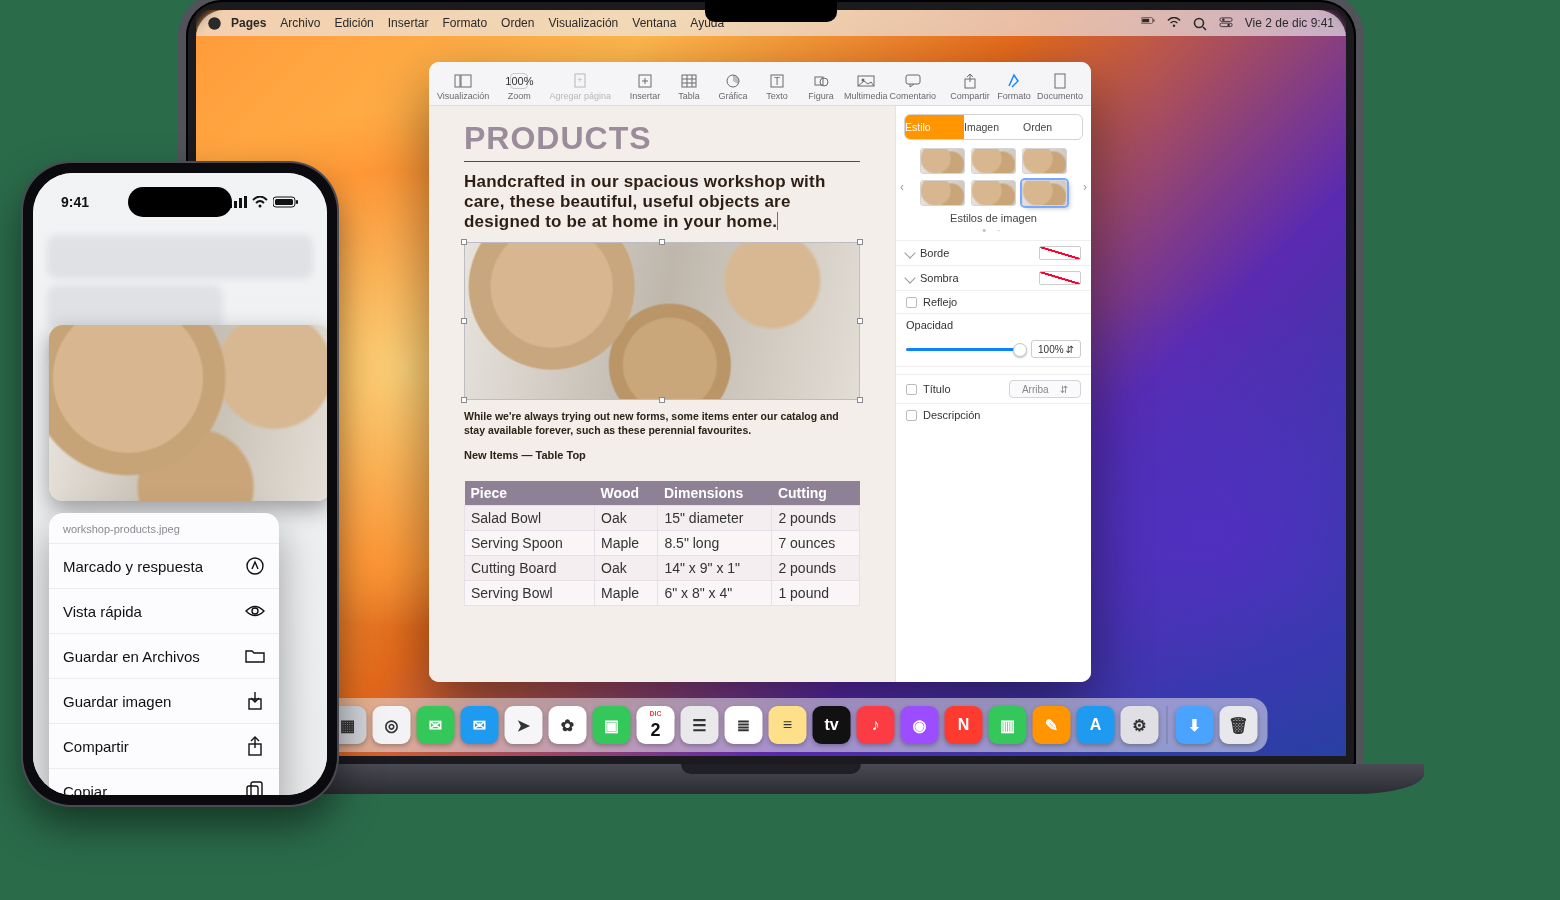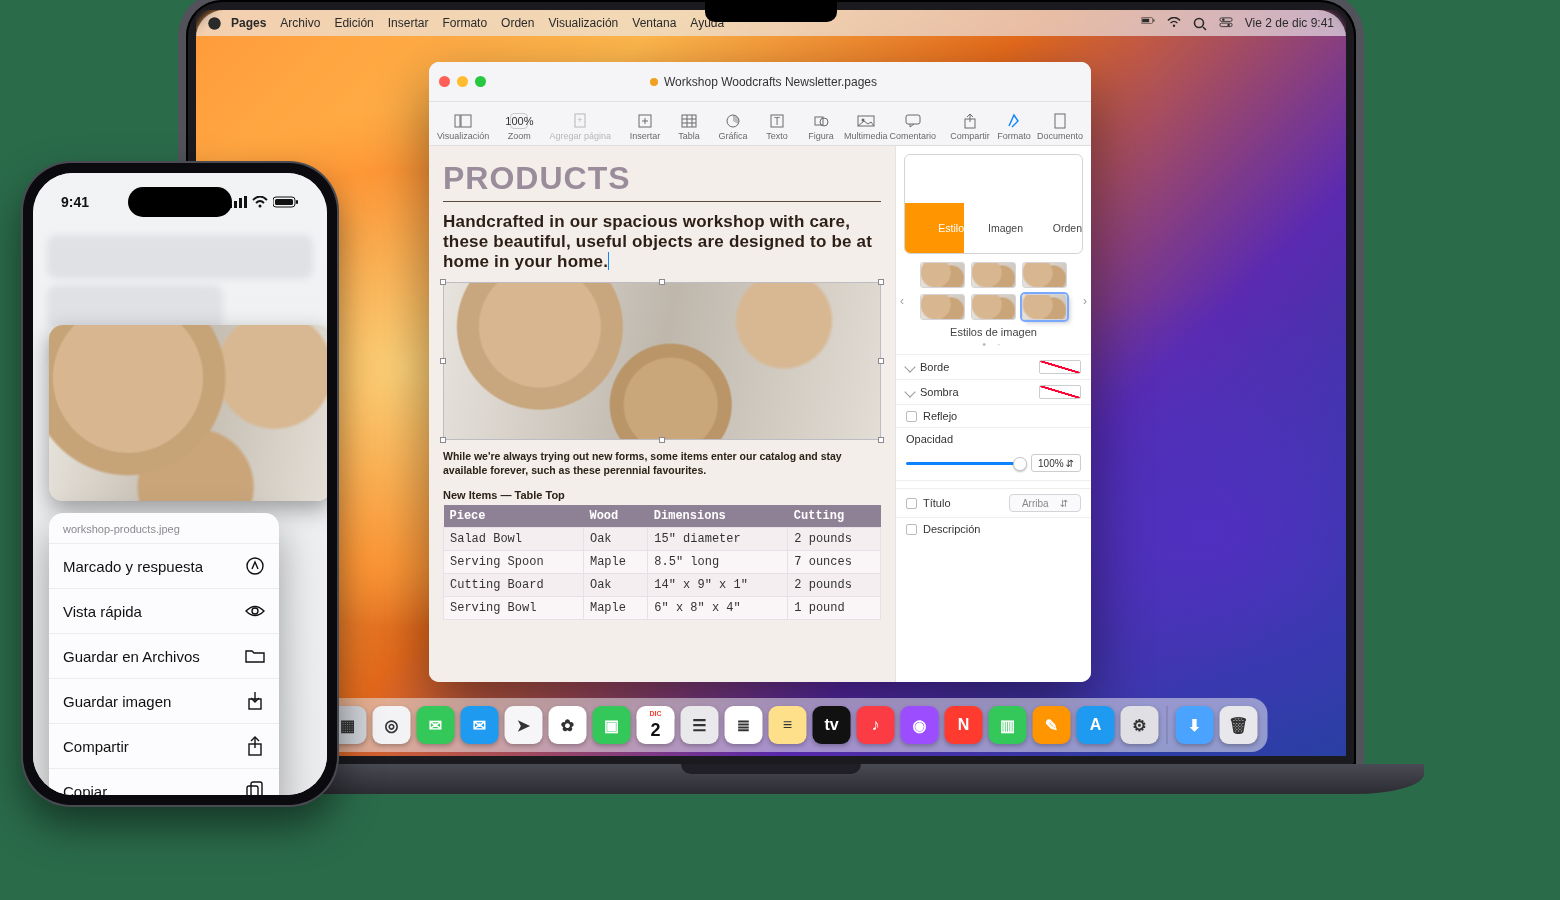--- a/index.html
+++ b/index.html
@@ -84,21 +84,21 @@
   .win-title::before{content:""; width:8px;height:8px;border-radius:50%;background:#f0a020;}
 
   .toolbar { height:44px; display:flex; align-items:flex-end; padding:0 8px 4px; gap:2px; background:#f5f5f7; border-bottom:1px solid #dedee0;}
   .tbtn { display:flex; flex-direction:column; align-items:center; font-size:9px; color:#6a6a6e; min-width:42px; gap:2px;}
   .tbtn .ico { width:18px; height:16px; display:flex; align-items:center; justify-content:center; color:#5a5a60;}
   .tbtn.sel .ico { color:#0a84ff;}
   .tbtn.zoom { min-width:56px;}
   .toolbar .spacer{flex:1;}
 
   .workspace { flex:1; display:flex; overflow:hidden;}
-  .canvas { flex:1; background:#f3eee9; padding:14px 14px 10px; overflow:hidden;}
+  .canvas { flex:1; background:#f3eee9; padding:14px 35px 10px; overflow:hidden;}
   .h-products { font-size:32px; font-weight:800; letter-spacing:1px; color:#9a8c9a; border-bottom:1.5px solid #5a4a3a; padding-bottom:4px;}
   .lede { font-size:17px; font-weight:800; line-height:1.18; color:#2d1f16; margin-top:10px; letter-spacing:.2px;}
   .lede .cursor { display:inline-block; width:0; border-left:1.5px solid #0a84ff; height:18px; vertical-align:-3px;}
   .hero {
     margin-top:10px; width:100%; height:158px; border:1px solid #bcbcc2;
     background:
       radial-gradient(circle at 22% 28%, #d7b690 0 60px, #c9a77e 62px 82px, transparent 84px),
       radial-gradient(circle at 52% 78%, #caa67b 0 46px, #b99568 48px 60px, transparent 62px),
       radial-gradient(circle at 78% 24%, #d8b892 0 46px, transparent 50px),
       linear-gradient(100deg,#e7e3dd,#bfb7ac,#e2ddd5);
@@ -106,30 +106,30 @@
   }
   .hero::after{content:""; position:absolute; inset:-1px; pointer-events:none;}
   .hero .handle{position:absolute;width:6px;height:6px;background:#fff;border:1px solid #8a8a90;}
   .hero .h1{left:-4px;top:-4px;} .hero .h2{right:-4px;top:-4px;}
   .hero .h3{left:-4px;bottom:-4px;} .hero .h4{right:-4px;bottom:-4px;}
   .hero .h5{left:50%;top:-4px;margin-left:-3px;} .hero .h6{left:50%;bottom:-4px;margin-left:-3px;}
   .hero .h7{left:-4px;top:50%;margin-top:-3px;} .hero .h8{right:-4px;top:50%;margin-top:-3px;}
 
   .body-p { font-size:10.5px; font-weight:600; color:#2b2218; margin-top:10px; line-height:1.3;}
   .sect-h { font-size:11px; font-weight:800; margin-top:12px; color:#2b2218;}
-  table.items { width:100%; border-collapse:collapse; margin-top:4px; font-size:12px;font-family:Liberation Mono, monospace;}
+  table.items { width:100%; border-collapse:collapse; margin-top:20px; font-size:14px;}
   table.items th { background:#8e8195; color:#fff; text-align:left; padding:4px 6px; font-weight:600;}
   table.items td { padding:4px 6px; border:1px solid #e7e0e9;}
   table.items tr:nth-child(odd) td { background:#f4eef1;}
   table.items tr:nth-child(even) td { background:#faf6f8;}
 
   
   .inspector { width:196px; background:#fff; border-left:1px solid #e3e3e6; display:flex; flex-direction:column; font-size:11px;}
   .seg { display:flex; margin:8px 8px 6px; border:1px solid #d4d4d8; border-radius:6px; overflow:hidden; font-size:10.5px;}
-  .seg span{flex:1; text-align:right; padding:19px 0; color:#444;margin-top:48px;}
+  .seg span{flex:1; text-align:left; padding:6px 0; color:#444;}
   .seg span.active{background:#ff9500;color:#fff;}
   .dotsrow { position:relative; padding:2px 8px;}
   .nav-ar { position:absolute; top:34px; font-size:12px; color:#9a9aa0;}
   .nav-ar.l{left:4px;} .nav-ar.r{right:4px;}
   .thumbs { display:grid; grid-template-columns:repeat(3,1fr); gap:6px; padding:0 16px;}
   .thumb { height:26px; border:1px solid #d5d5d9; border-radius:3px;
     background: radial-gradient(circle at 34% 40%,#d8b790 0 14px, transparent 16px),
                 radial-gradient(circle at 70% 64%,#caa57a 0 12px, transparent 14px),
                 linear-gradient(100deg,#e7e3dd,#cfc7bd);
   }
@@ -245,29 +245,20 @@
               <rect x="1" y="7" width="14" height="4" rx="2" stroke="#2a2a2a" fill="none"></rect>
               <circle cx="5" cy="3" r="1.4" fill="#2a2a2a"></circle>
               <circle cx="11" cy="9" r="1.4" fill="#2a2a2a"></circle>
             </svg>
           </span>
         <span>Vie 2 de dic  9:41</span>
       </div>
     </div>
 
     <div class="pages-window">
-      <div class="titlebar">
-        <div class="traffic">
-          <span class="tr-r"></span>
-          <span class="tr-y"></span>
-          <span class="tr-g"></span>
-        </div>
-        <div class="win-title">Workshop Woodcrafts Newsletter.pages</div>
-        <div style="width:40px"></div>
-      </div>
 
       <div class="toolbar">
         <div class="tbtn">
             <span class="ico">
               <svg width="18" height="14" viewBox="0 0 18 14">
                 <rect x="1" y="1" width="5" height="12" stroke="#6a6a6e" fill="none"></rect>
                 <rect x="7" y="1" width="10" height="12" stroke="#6a6a6e" fill="none"></rect>
               </svg>
             </span>
             <span>Visualización</span>

